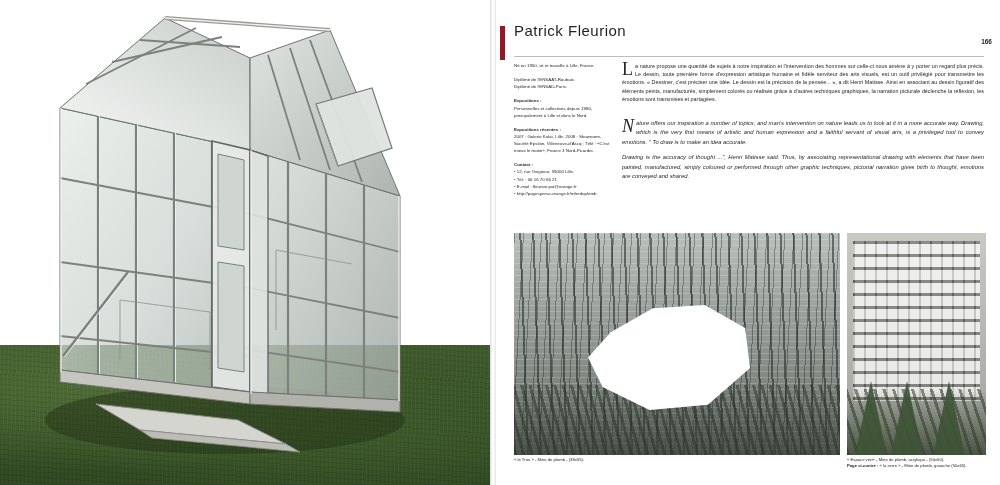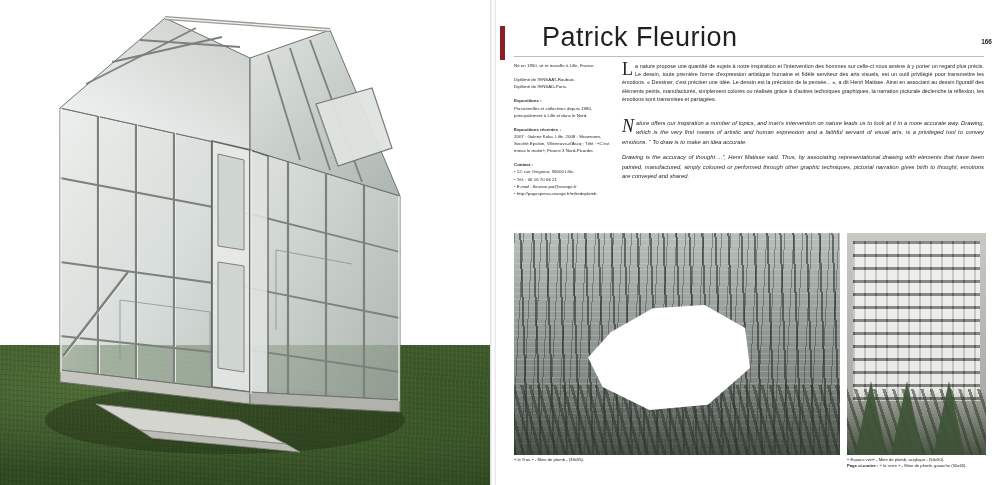--- a/index.html
+++ b/index.html
@@ -76,26 +76,25 @@
     left: 4px;
     top: 26px;
     width: 5px;
     height: 34px;
     background: #8c1d26;
   }
   .artist-name {
     position: absolute;
     left: 18px;
     top: 22px;
-    font-size: 27px;
+    font-size: 15px;
     letter-spacing: .5px;
     color: #231f20;
     font-family: "Liberation Sans", sans-serif;
     font-weight: 400;
-    margin-left: 28px;
   }
   .page-number {
     position: absolute;
     right: 8px;
     top: 38px;
     font-size: 6.5px;
     font-weight: bold;
     color: #231f20;
   }
   .rule-top {

